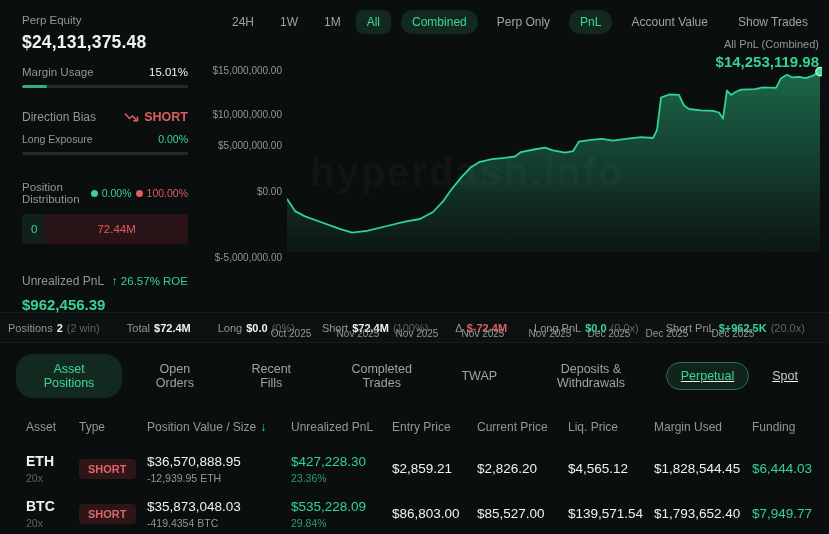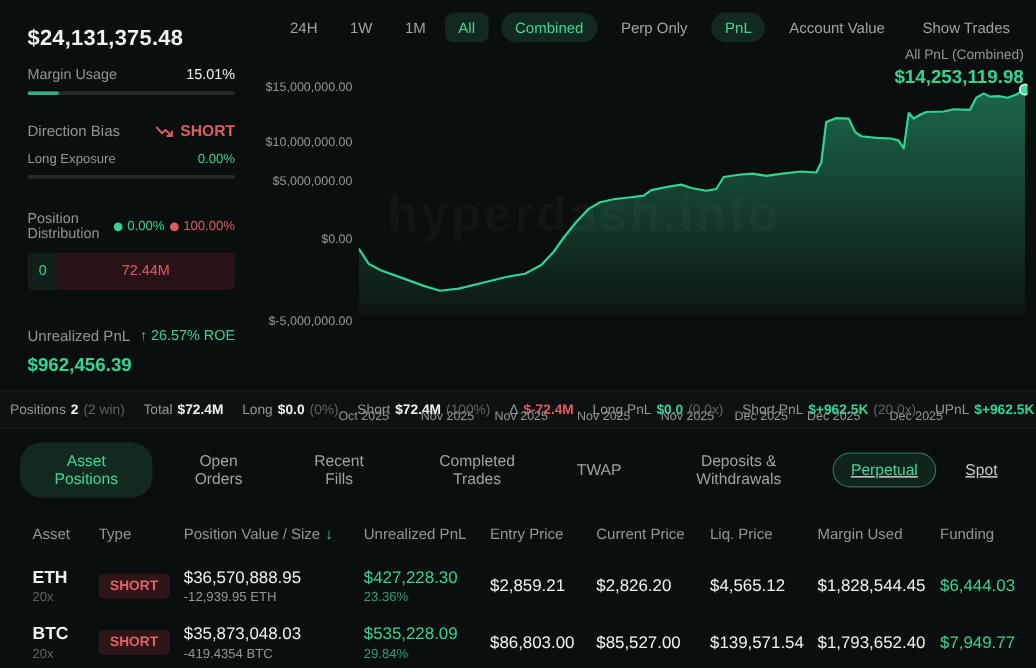--- a/index.html
+++ b/index.html
@@ -60,21 +60,21 @@
   .watermark {
     position:absolute; left:95px; top:88px; font-size:40px; font-weight:bold;
     color:rgba(150,165,160,0.05); letter-spacing:2px; pointer-events:none;
   }
   .xlabels { position:absolute; left:0; top:266px; width:100%; height:14px; }
   .xlab { position:absolute; font-size:10px; color:#8d9996; transform:translateX(-50%); white-space:nowrap; }
 
   
   .pos-bar {
     height:31px; background:#0e1111; border-top:1px solid #191d1d; border-bottom:1px solid #191d1d;
-    display:flex; align-items:center; gap:15px; padding:0 8px; font-size:11px; white-space:nowrap;
+    display:flex; align-items:center; gap:27px; padding:0 8px; font-size:11px; white-space:nowrap;
   }
   .pos-item { display:flex; gap:4px; align-items:center; }
   .pos-item b { font-weight:bold; }
 
   
   .tabs-row { display:flex; align-items:center; justify-content:space-between; padding:11px 16px 10px 16px; }
   .tabs { display:flex; align-items:center; gap:6px; }
   .tab { background:none; border:none; color:#9aa6a2; font-size:12.5px; padding:8px 13px; border-radius:17px; cursor:pointer; font-family:"Liberation Sans", sans-serif; }
   .tab.sel { background:#12291f; color:#3fd796; }
   .mkt { display:flex; gap:8px; align-items:center;text-decoration:underline; }
@@ -95,20 +95,21 @@
     padding:4px 9px; border-radius:4px;
   }
 </style>
 </head>
 <body>
 
 <div class="top">
 
   <div class="stats">
     <div class="stats-inner">
+      <div class="lbl">Perp Equity</div>
       <div class="big-val">$24,131,375.48</div>
 
       <div class="row-between" style="margin-top:13px;">
         <span class="lbl">Margin Usage</span>
         <span style="font-size:11.5px;">15.01%</span>
       </div>
       <div class="bar">
           <div class="bar-fill" id="margin-fill" style="width: 15.01%;"></div>
         </div>
 

